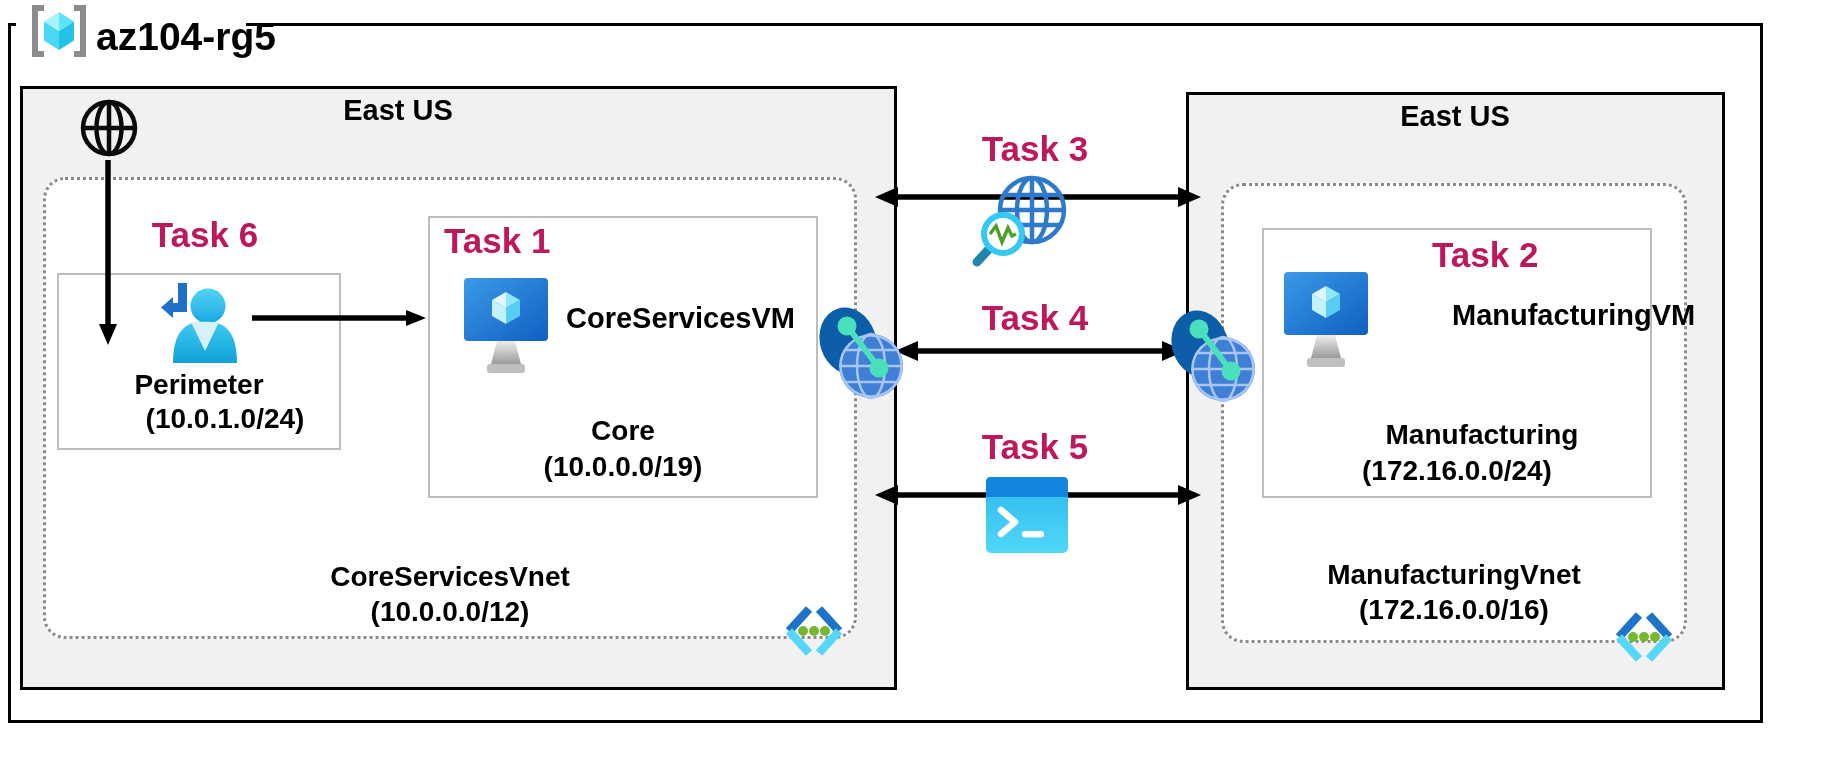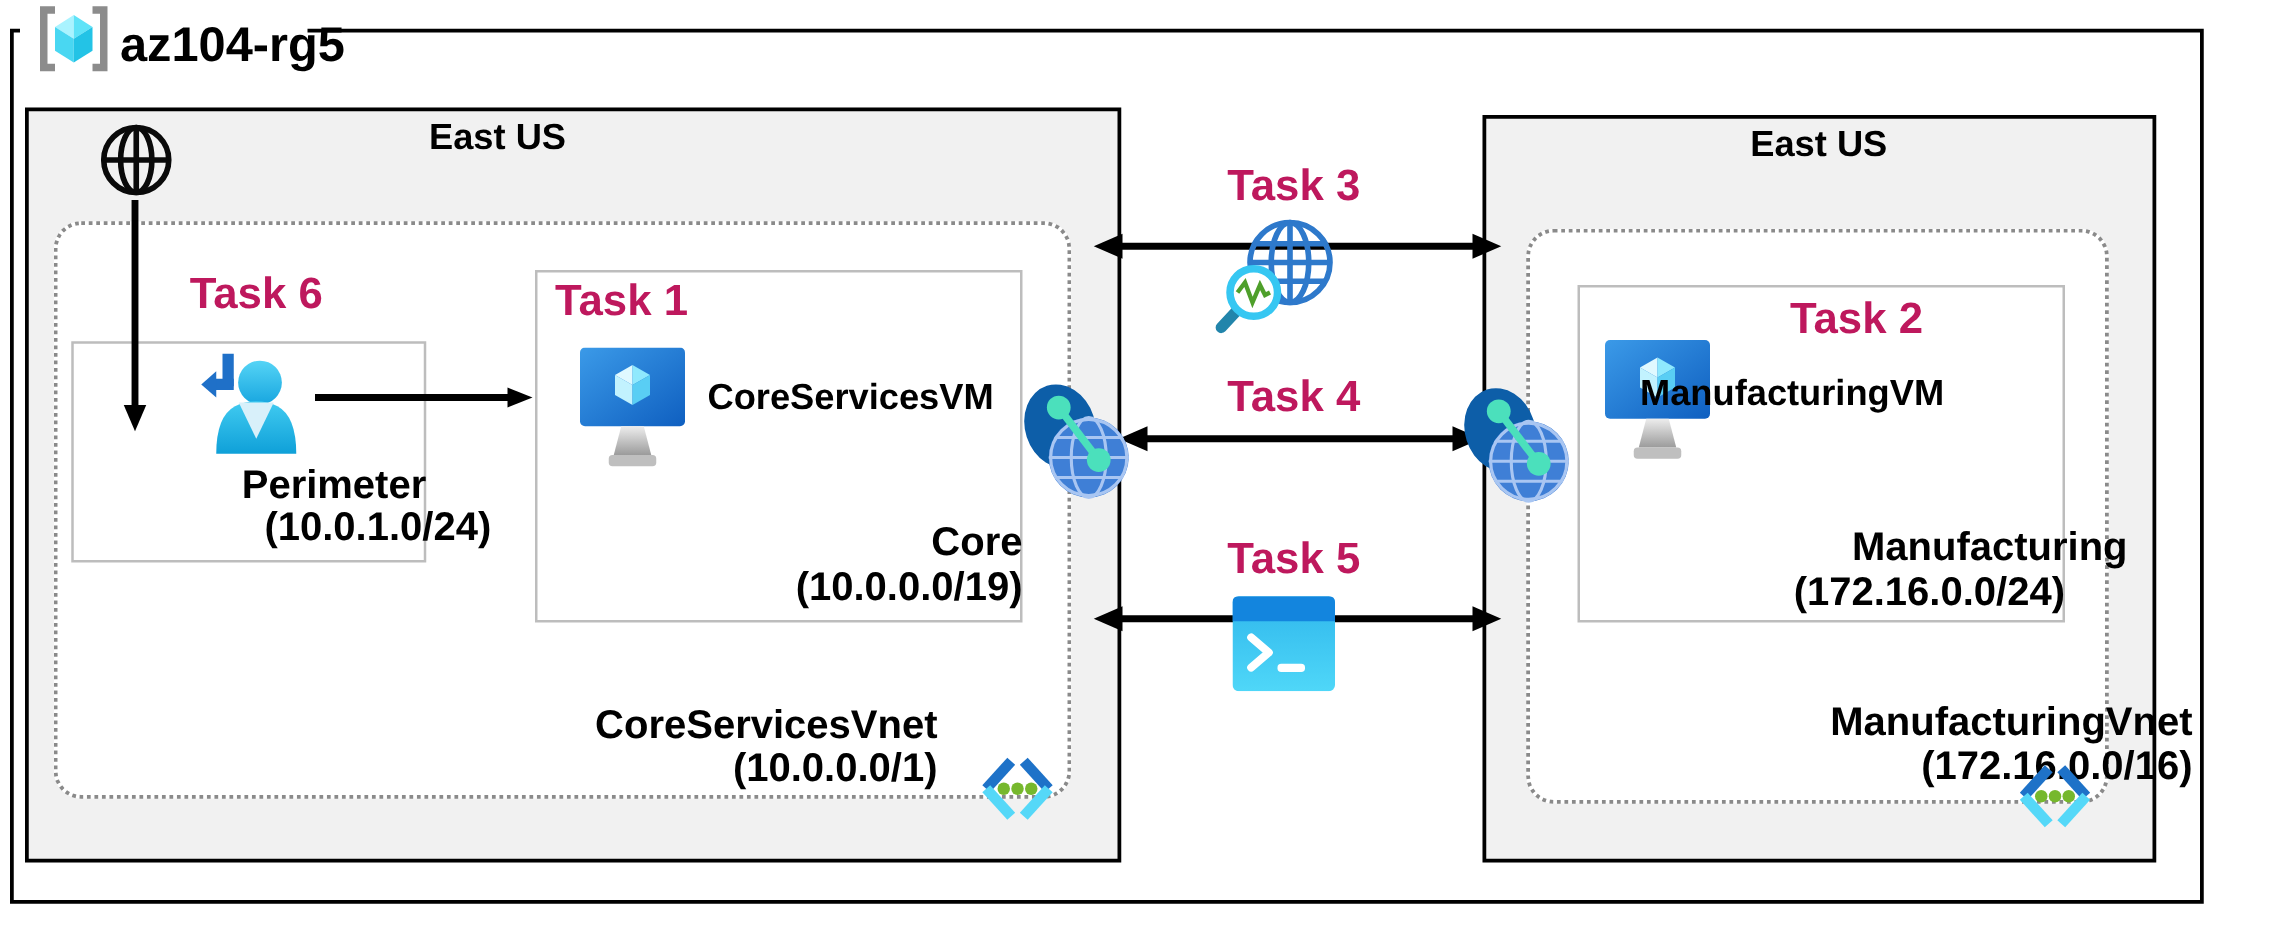--- a/index.html
+++ b/index.html
@@ -8,21 +8,21 @@
     font-family:"Liberation Sans",sans-serif;font-weight:bold;color:#000;
     overflow:hidden;
   }
   .abs{position:absolute;}
   .lbl{position:absolute;line-height:1.08;white-space:nowrap;}
   .center{text-align:center;}
   .right{}
   .task{color:#be185d;font-size:35px;}
   .title{font-size:29px;}
   .name{font-size:29px;}
-  .sub{font-size:32px;text-align:right;}
+  .sub{font-size:28px;}
   .rg-label{font-size:39px;}
   .outer-box{
     left:8px;top:23px;width:1755px;height:700px;
     border:3px solid #000;box-sizing:border-box;background:#fff;
   }
   .region{
     background:#F1F1F1;border:3px solid #000;box-sizing:border-box;
   }
   .vnet-box{
     background:#ffffff;border:3px dotted #8A8A8A;border-radius:22px;box-sizing:border-box;
@@ -112,21 +112,21 @@
     <polygon points="28,22 42,30 42,46 28,38" fill="#C2F2FE"></polygon>
     <polygon points="56,22 42,30 42,46 56,38" fill="#59CEF4"></polygon>
     <polygon points="33,63 51,63 57,86 27,86" fill="url(#gstL)"></polygon>
     <rect x="23" y="86" width="38" height="9" rx="3" fill="#BFBFBF"></rect>
   </svg>
   <div class="lbl sub center" style="left:428px;top:416px;width:390px">Core</div>
   <div class="lbl name" style="left:566px;top:303px">CoreServicesVM</div>
   <div class="lbl sub center" style="left:428px;top:452px;width:390px">(10.0.0.0/19)</div>
 
   <div class="lbl sub center" style="left:150px;top:562px;width:600px">CoreServicesVnet</div>
-  <div class="lbl sub center" style="left:150px;top:597px;width:600px">(10.0.0.0/1)</div>
+  <div class="lbl sub center" style="left:150px;top:597px;width:600px">(10.0.0.0/12)</div>
 
   <div class="abs white-box" style="left:1262px;top:228px;width:390px;height:270px"></div>
   <div class="lbl task right" style="left:1432px;top:236px;width:212px">Task 2</div>
 
   <svg class="abs" style="left:1284px;top:272px" width="84" height="100" viewBox="0 0 84 100">
     <defs>
       <linearGradient id="gvmR" x1="0" y1="0" x2="1" y2="1">
         <stop offset="0" stop-color="#3B9AE8"></stop>
           <stop offset="1" stop-color="#0F5FC0"></stop>
       </linearGradient>
@@ -136,21 +136,21 @@
       </linearGradient>
     </defs>
     <rect x="0" y="0" width="84" height="63" rx="4" fill="url(#gvmR)"></rect>
     <polygon points="42,14 28,22 42,30" fill="#E0F9FF"></polygon>
     <polygon points="42,14 56,22 42,30" fill="#8FE9FD"></polygon>
     <polygon points="28,22 42,30 42,46 28,38" fill="#C2F2FE"></polygon>
     <polygon points="56,22 42,30 42,46 56,38" fill="#59CEF4"></polygon>
     <polygon points="33,63 51,63 57,86 27,86" fill="url(#gstR)"></polygon>
     <rect x="23" y="86" width="38" height="9" rx="3" fill="#BFBFBF"></rect>
   </svg>
-  <div class="lbl name" style="left:1312px;top:300px">ManufacturingVM</div>
+  <div class="lbl name" style="left:1452px;top:300px">ManufacturingVM</div>
   <div class="lbl sub center" style="left:1262px;top:420px;width:440px">Manufacturing</div>
   <div class="lbl sub center" style="left:1262px;top:456px;width:390px">(172.16.0.0/24)</div>
 
   <div class="lbl sub center" style="left:1154px;top:560px;width:600px">ManufacturingVnet</div>
   <div class="lbl sub center" style="left:1154px;top:595px;width:600px">(172.16.0.0/16)</div>
 
   <div class="lbl task center" style="left:935px;top:130px;width:200px">Task 3</div>
   <div class="lbl task center" style="left:935px;top:299px;width:200px">Task 4</div>
   <div class="lbl task center" style="left:935px;top:428px;width:200px">Task 5</div>
 

